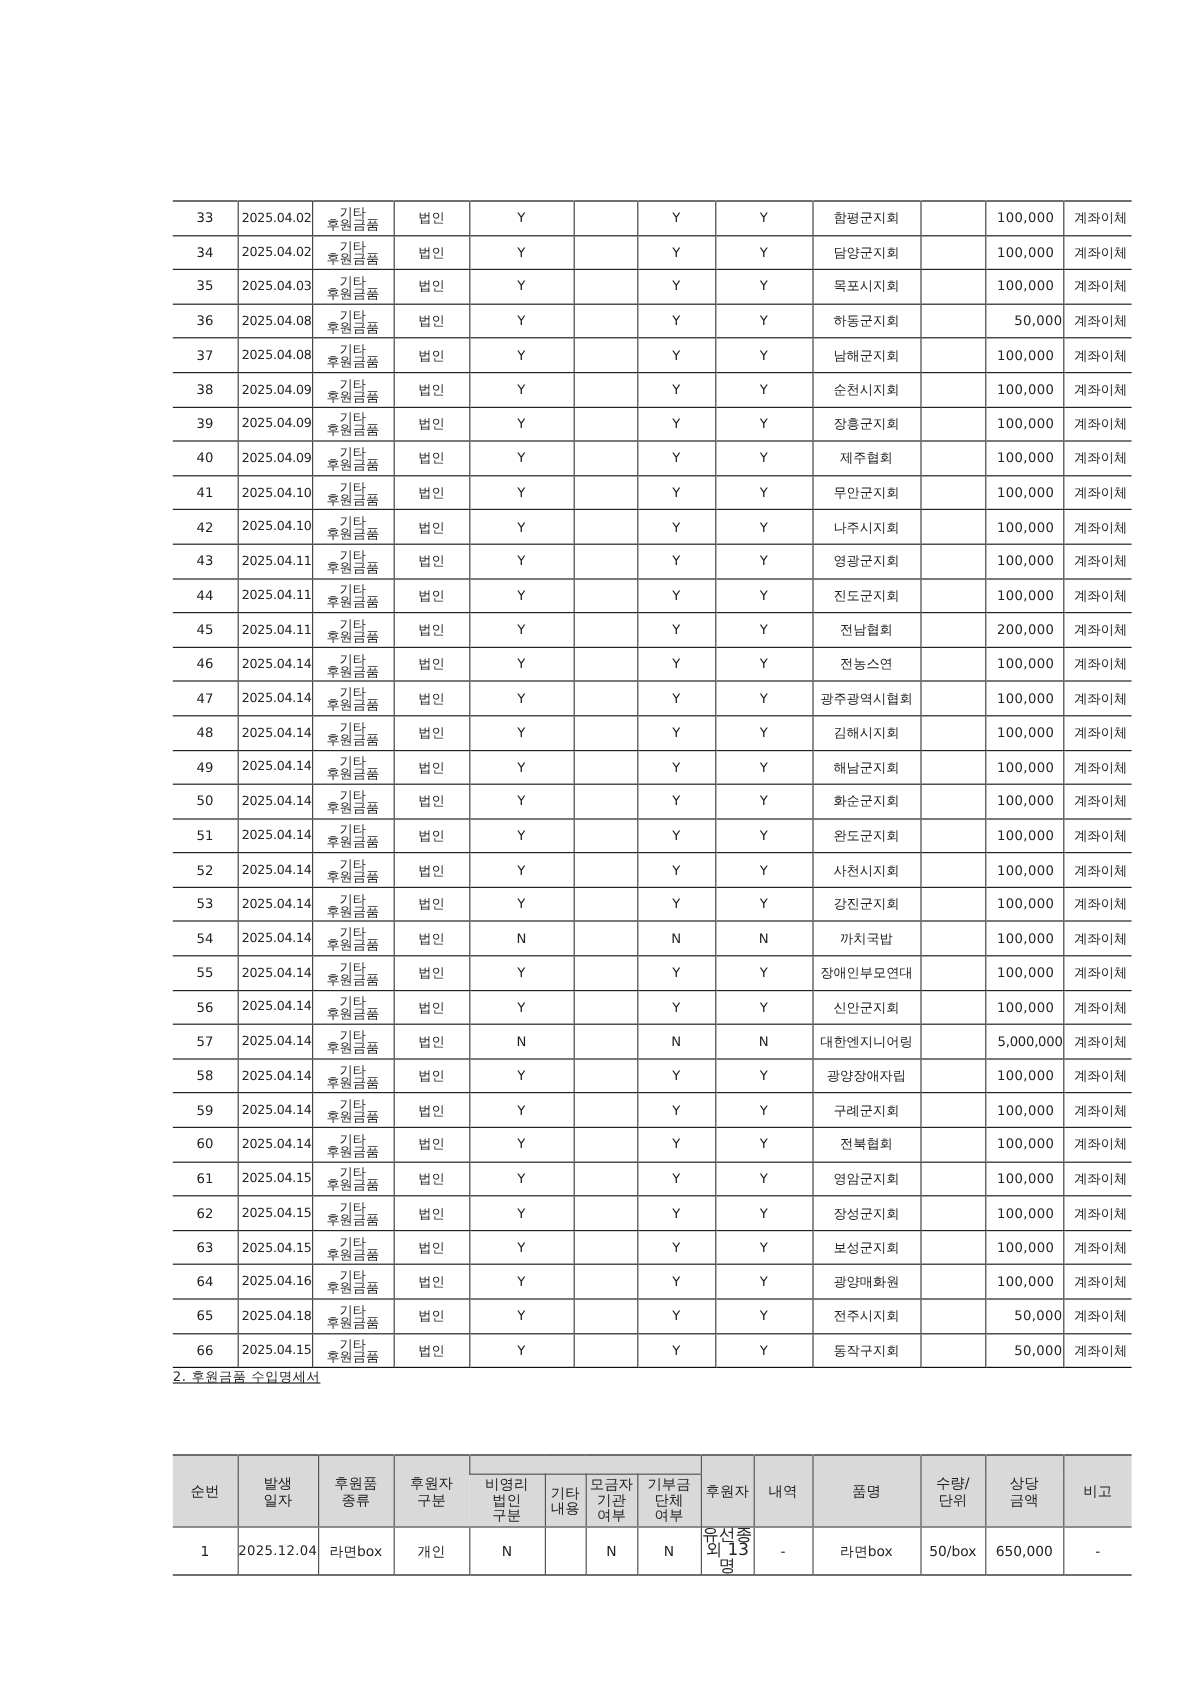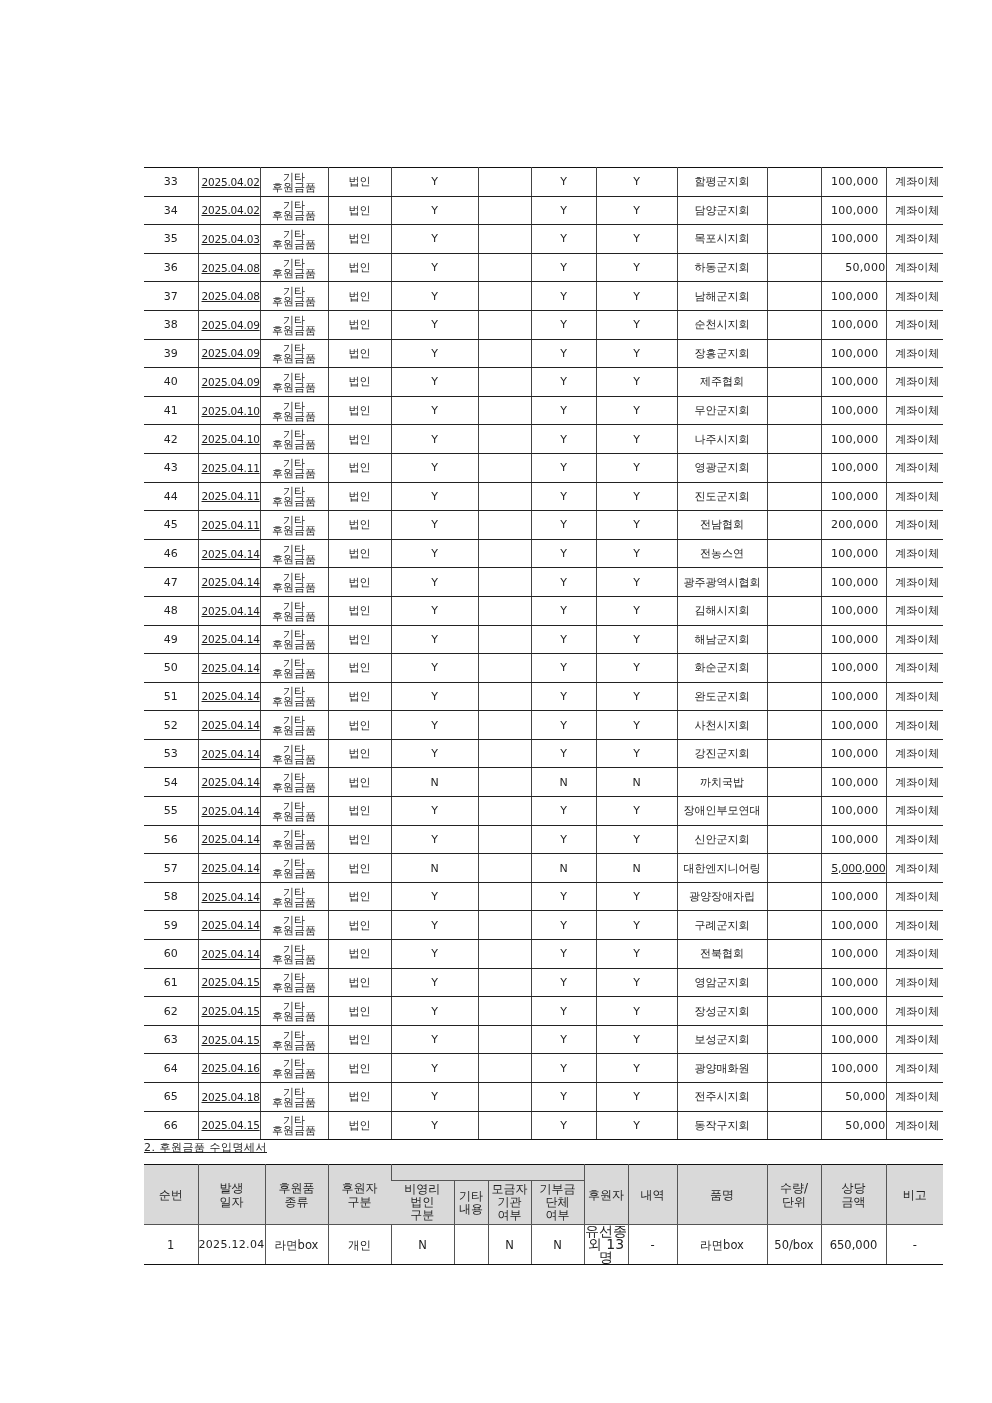--- a/index.html
+++ b/index.html
@@ -8,25 +8,25 @@
   table { border-collapse:collapse; table-layout:fixed; position:absolute; }
   #t1 { left:144px; top:167px; width:799px; border-top:1.5px solid #111; }
   #t1 td { height:27.6px; padding:0; border-bottom:1px solid #222; border-left:1px solid #444; font-size:11px; text-align:center; vertical-align:middle; white-space:nowrap; overflow:hidden; }
   #t1 td:first-child { border-left:none; }
   #t1 tr:last-child td { border-bottom:1.5px solid #111; }
   .kind { font-size:11px; line-height:11px; display:block; }
   .kind span { display:block; }
   .kind .l1 { position:relative; top:1px; }
   .amt { text-align:right !important; padding-right:7px !important; letter-spacing:0.3px; }
   .amt.c { text-align:center; padding-right:0 !important; }
-  .amt.big { font-size:10px; letter-spacing:-0.2px;text-decoration:underline; }
-  .date { font-size:10.5px !important; letter-spacing:-0.2px; text-align:left !important; padding-left:3px !important;text-decoration:underline; }
+  .amt.big { font-size:10px; letter-spacing:-0.2px; }
+  .date { font-size:10.5px !important; letter-spacing:-0.2px; text-align:left !important; padding-left:3px !important; }
   .pay { text-align:center; padding-left:5px !important;font-family:Liberation Serif, serif; }
   .section-title { position:absolute; left:144px; top:1140px; font-size:11px; text-decoration:underline; letter-spacing:0.5px; }
-  #t2 { left:144px; top:1164px; width:799px; border-top:1.5px solid #111; }
+  #t2 { left:144px; top:1212px; width:799px; border-top:1.5px solid #111; }
   #t2 th { background:#d9d9d9; font-weight:normal; font-size:12px; border-left:1px solid #555; border-bottom:1px solid #555; padding:0; line-height:14px; text-align:center; vertical-align:middle; }
   #t2 th:first-child { border-left:none; }
   #t2 td { font-size:11.5px; border-left:1px solid #555; border-bottom:1.5px solid #111; height:38px; padding:0; text-align:center; vertical-align:middle; line-height:14px; }
   #t2 td:first-child { border-left:none; }
   #t2 .sub th { font-size:12px; line-height:13px; }
 </style>
 </head>
 <body>
 
 <div class="page">

